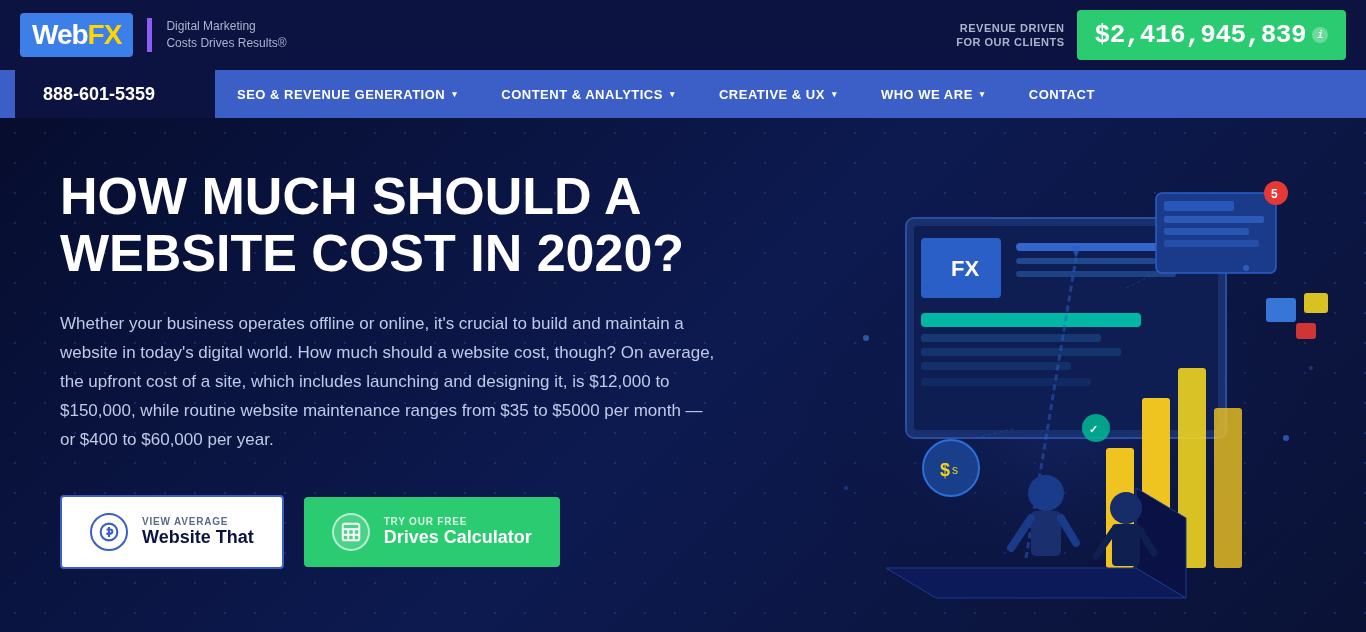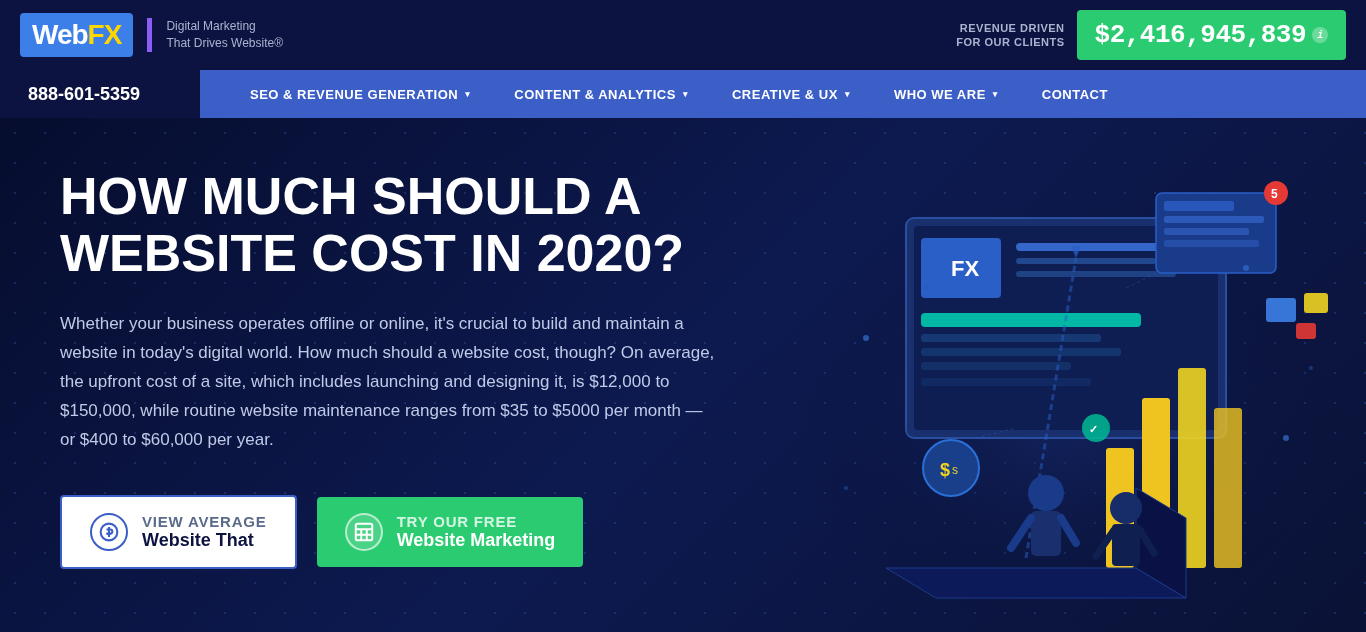--- a/index.html
+++ b/index.html
@@ -77,37 +77,37 @@
       font-weight: 900;
       flex-shrink: 0;
     }
 
     
     .nav-bar {
       background: #3c5fc7;
       display: flex;
       align-items: stretch;
       height: 48px;
+      padding-left: 15px;
     }
     .phone-area {
       background: #0d1340;
       display: flex;
       align-items: center;
       padding: 0 28px;
       font-size: 18px;
       font-weight: 700;
       color: white;
       white-space: nowrap;
       min-width: 200px;
     }
     .nav-links {
       display: flex;
       align-items: stretch;
       flex: 1;
-      margin-left: 28px;
     }
     .nav-item {
       display: flex;
       align-items: center;
       padding: 0 22px;
       font-size: 13px;
       font-weight: 700;
       color: white;
       text-transform: uppercase;
       letter-spacing: 0.5px;
@@ -190,21 +190,21 @@
     .cta-btn-filled .cta-btn-icon {
       border-color: rgba(255,255,255,0.6);
       color: white;
       background: rgba(255,255,255,0.15);
     }
     .cta-btn-text {
       display: flex;
       flex-direction: column;
     }
     .cta-btn-small {
-      font-size: 15px;
+      font-size: 10px;
       font-weight: 700;
       text-transform: uppercase;
       letter-spacing: 0.8px;
       color: #5a6a8a;
     }
     .cta-btn-filled .cta-btn-small { color: rgba(255,255,255,0.8); }
     .cta-btn-large {
       font-size: 18px;
       font-weight: 900;
       color: #0d1340;
@@ -237,21 +237,21 @@
     }
   </style>
 </head>
 <body>
 
 <div class="top-bar">
   <div class="logo-area">
     <div class="logo-box">Web<span>FX</span></div>
     <div class="tagline">
       <div>Digital Marketing</div>
-      <div>That Drives Website®</div>
+      <div>Costs Drives Results®</div>
     </div>
   </div>
   <div class="revenue-area">
     <div class="revenue-label">
       <div>REVENUE DRIVEN</div>
       <div>FOR OUR CLIENTS</div>
     </div>
     <div class="revenue-number">
       <span>$2,416,945,839</span>
       <span class="info-icon">i</span>
@@ -314,21 +314,21 @@
           <svg width="22" height="22" viewBox="0 0 24 24" fill="none" stroke="white" stroke-width="2.2">
             <rect x="3" y="3" width="18" height="18" rx="2"></rect>
             <line x1="3" y1="9" x2="21" y2="9"></line>
             <line x1="3" y1="15" x2="21" y2="15"></line>
             <line x1="9" y1="9" x2="9" y2="21"></line>
             <line x1="15" y1="9" x2="15" y2="21"></line>
           </svg>
         </div>
         <div class="cta-btn-text">
           <span class="cta-btn-small">TRY OUR FREE</span>
-          <span class="cta-btn-large">Website Marketing</span>
+          <span class="cta-btn-large">Drives Calculator</span>
         </div>
       </div>
     </div>
   </div>
 
   <div class="hero-illustration">
     <svg class="illustration-svg" viewBox="0 0 600 500" xmlns="http://www.w3.org/2000/svg">
 
       <defs>
         <radialGradient id="bgGlow" cx="50%" cy="50%" r="50%">

